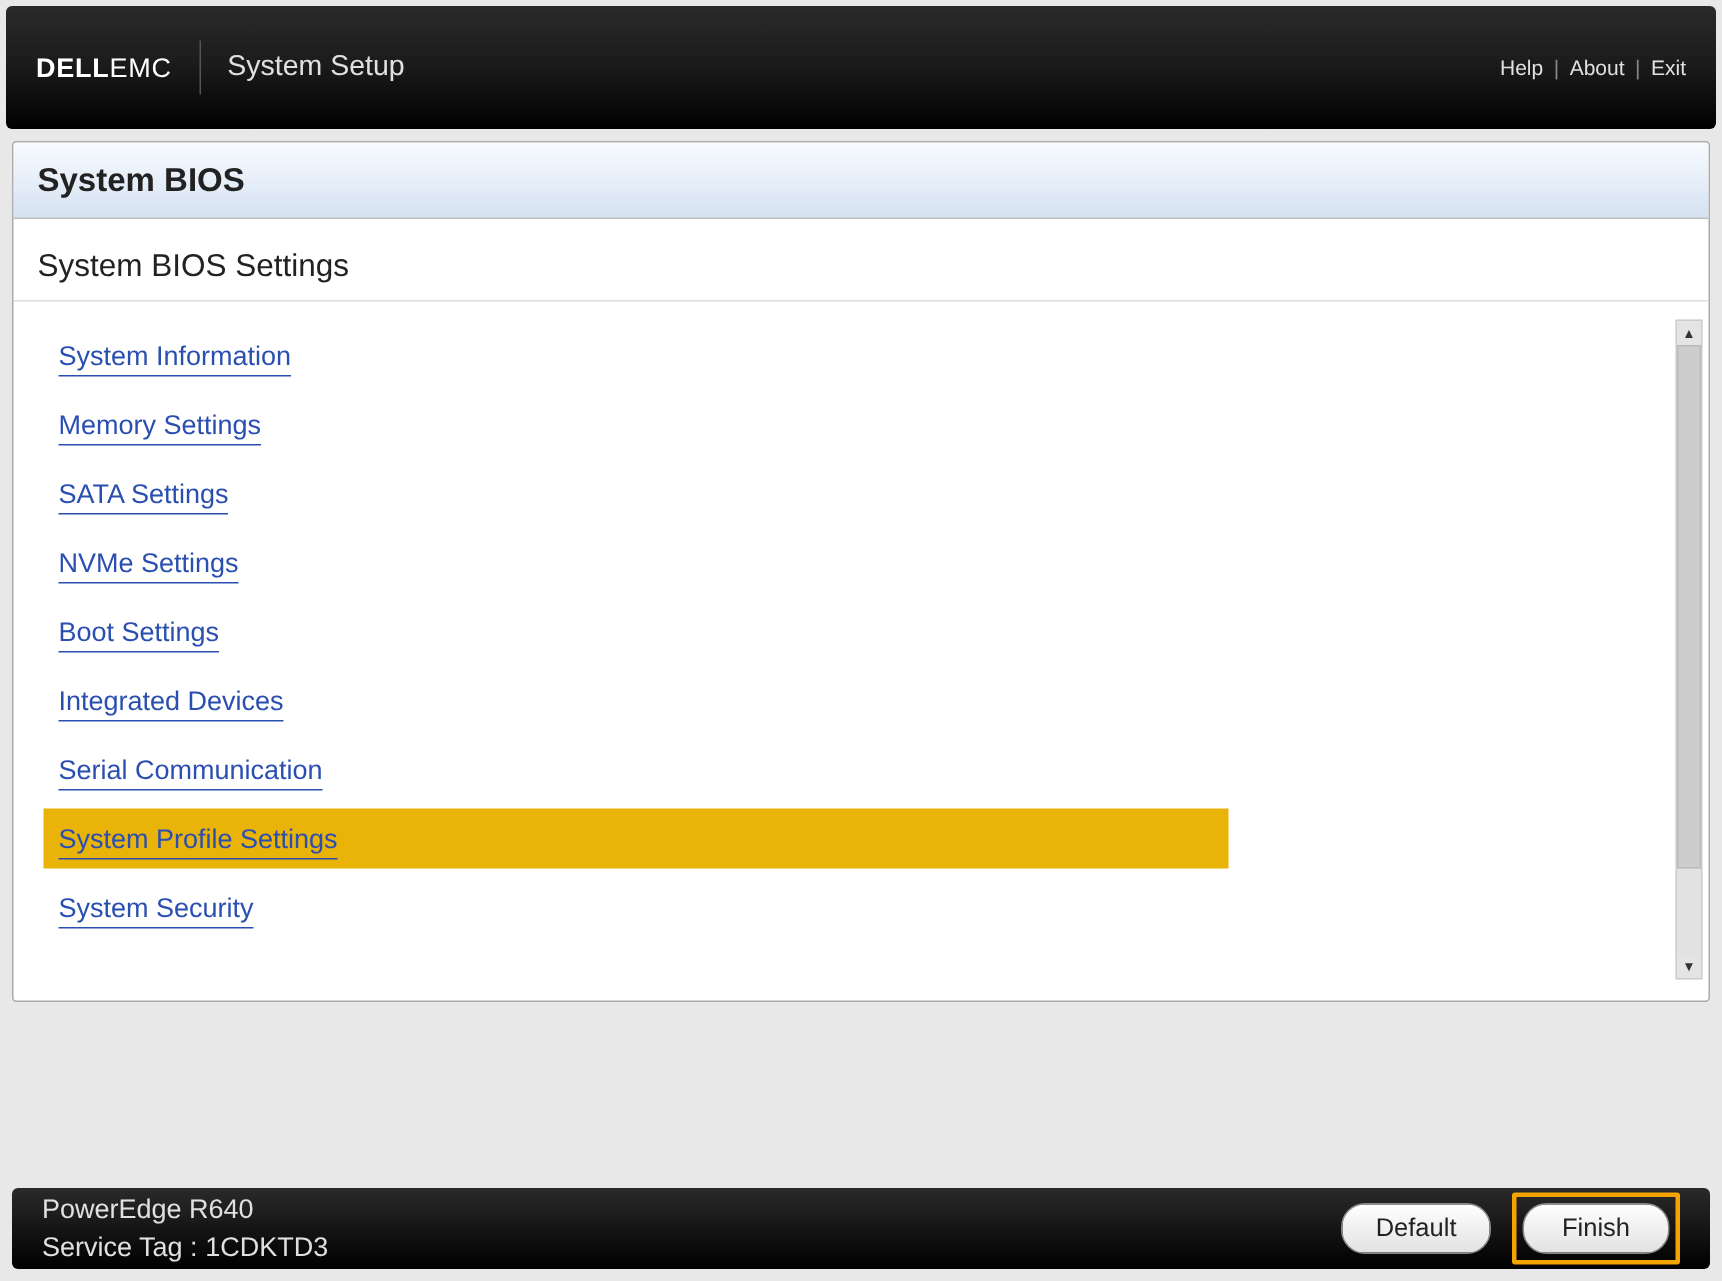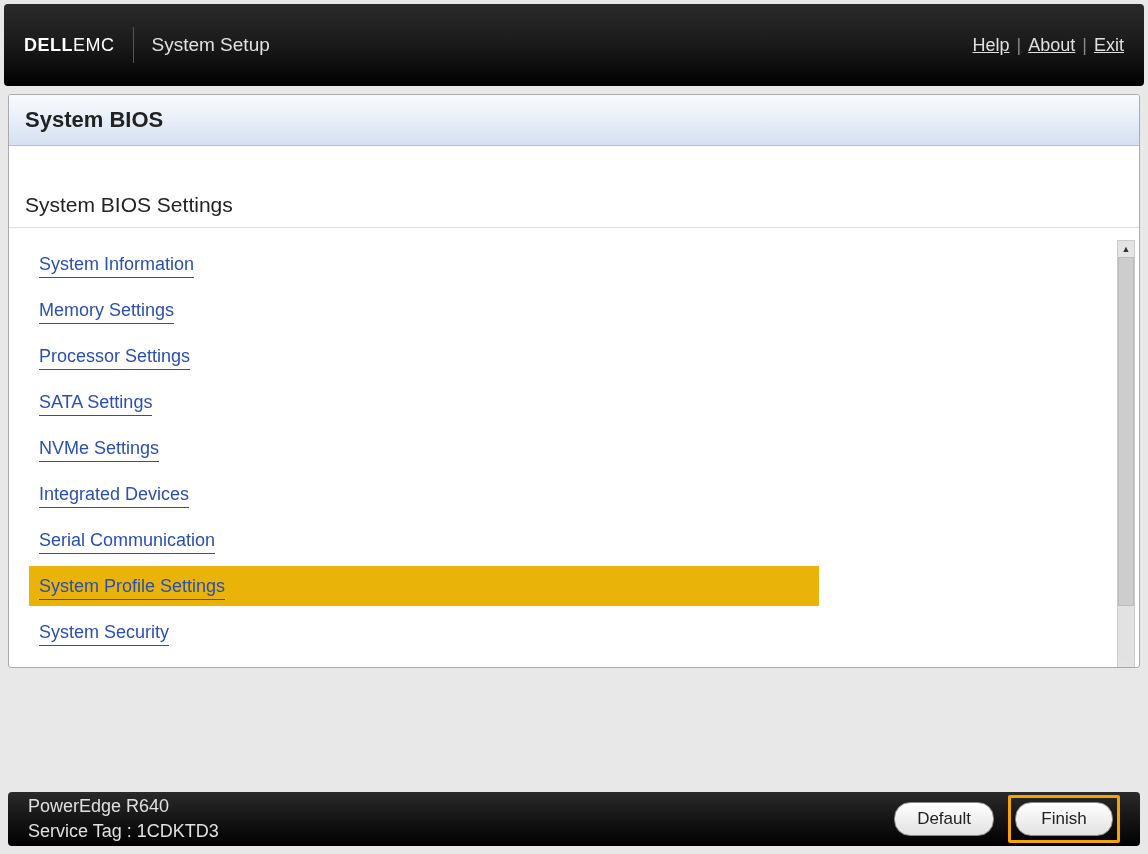--- a/index.html
+++ b/index.html
@@ -43,25 +43,24 @@
       font-weight: 800;
     }
     .app-title {
       color: #e0e0e0;
       font-size: 19px;
       padding-left: 18px;
       font-weight: 300;
     }
     .top-bar-right {
       color: #e0e0e0;
-      font-size: 18px;
+      font-size: 14px;
       display: flex;
       align-items: center;
       gap: 7px;
-      text-decoration: underline;
     }
     .top-link {
       color: #e0e0e0;
       cursor: pointer;
       font-weight: 300;
     }
     .separator {
       color: #888;
     }
 
@@ -80,21 +79,20 @@
       font-weight: bold;
       color: #222;
       border-bottom: 1px solid #bbb;
     }
     .panel-subheader {
       padding: 20px 16px 10px 16px;
       font-size: 21px;
       color: #222;
       border-bottom: 1px solid #ddd;
       margin-bottom: 12px;
-      margin-top: 27px;
     }
     .menu-container {
       position: relative;
       height: 440px;
       padding-right: 24px;
     }
     .menu-list {
       padding: 4px 10px 4px 20px;
     }
     .menu-item {
@@ -220,27 +218,27 @@
 
   <div class="menu-container">
     <div class="menu-list">
       <div class="menu-item">
         <span class="menu-item-label">System Information</span>
       </div>
       <div class="menu-item">
         <span class="menu-item-label">Memory Settings</span>
       </div>
       <div class="menu-item">
-        <span class="menu-item-label">Processor Settings</span>
-      </div>
-      <div class="menu-item">
         <span class="menu-item-label">SATA Settings</span>
       </div>
       <div class="menu-item">
         <span class="menu-item-label">NVMe Settings</span>
+      </div>
+      <div class="menu-item">
+        <span class="menu-item-label">Boot Settings</span>
       </div>
       <div class="menu-item">
         <span class="menu-item-label">Integrated Devices</span>
       </div>
       <div class="menu-item">
         <span class="menu-item-label">Serial Communication</span>
       </div>
       <div class="menu-item highlighted">
         <span class="menu-item-label">System Profile Settings</span>
       </div>

